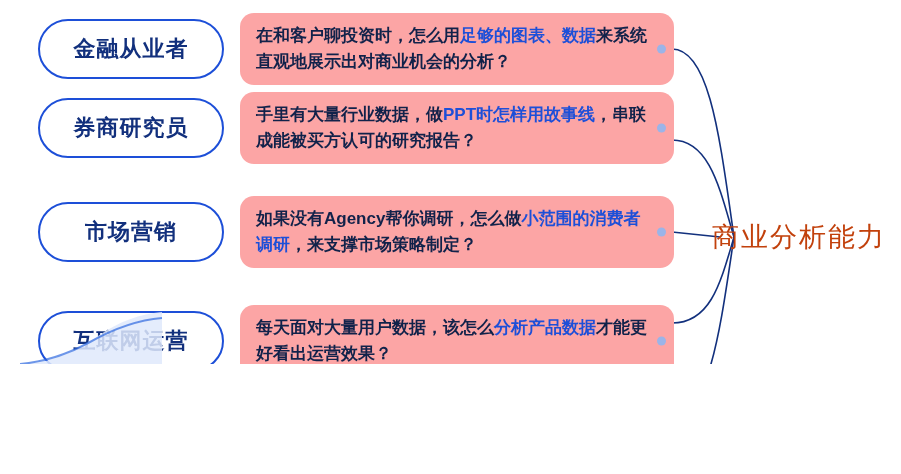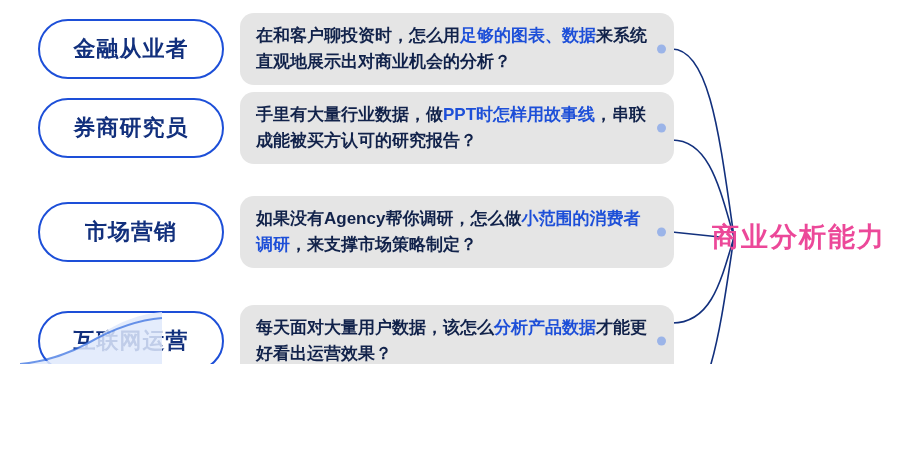--- a/index.html
+++ b/index.html
@@ -63,21 +63,21 @@
     font-size: 22px;
     font-weight: bold;
     color: #12307d;
     letter-spacing: 1px;
     line-height: 1;
   }
   .bubble {
     flex: 1 1 auto;
     margin-left: 16px;
     position: relative;
-    background: #e5e5e5;
+    background: #fca5a5;
     border-radius: 14px;
     box-sizing: border-box;
     padding: 10px 26px 10px 16px;
     display: flex;
     align-items: center;
     min-height: 72px;
   }
   .bubble-text {
     font-size: 17px;
     line-height: 1.55;
@@ -103,22 +103,22 @@
     right: 14px;
     top: 213px;
     width: 216px;
     height: 48px;
     display: flex;
     align-items: center;
     justify-content: center;
   }
   .hub-label {
     font-size: 27px;
-    font-weight: bold;
-    color: #ec4899;
+    font-weight: normal;
+    color: #c2410c;
     letter-spacing: 2px;
     white-space: nowrap;
   }
 
   .corner {
     position: absolute;
     left: 0;
     bottom: 0;
     width: 142px;
     height: 52px;

